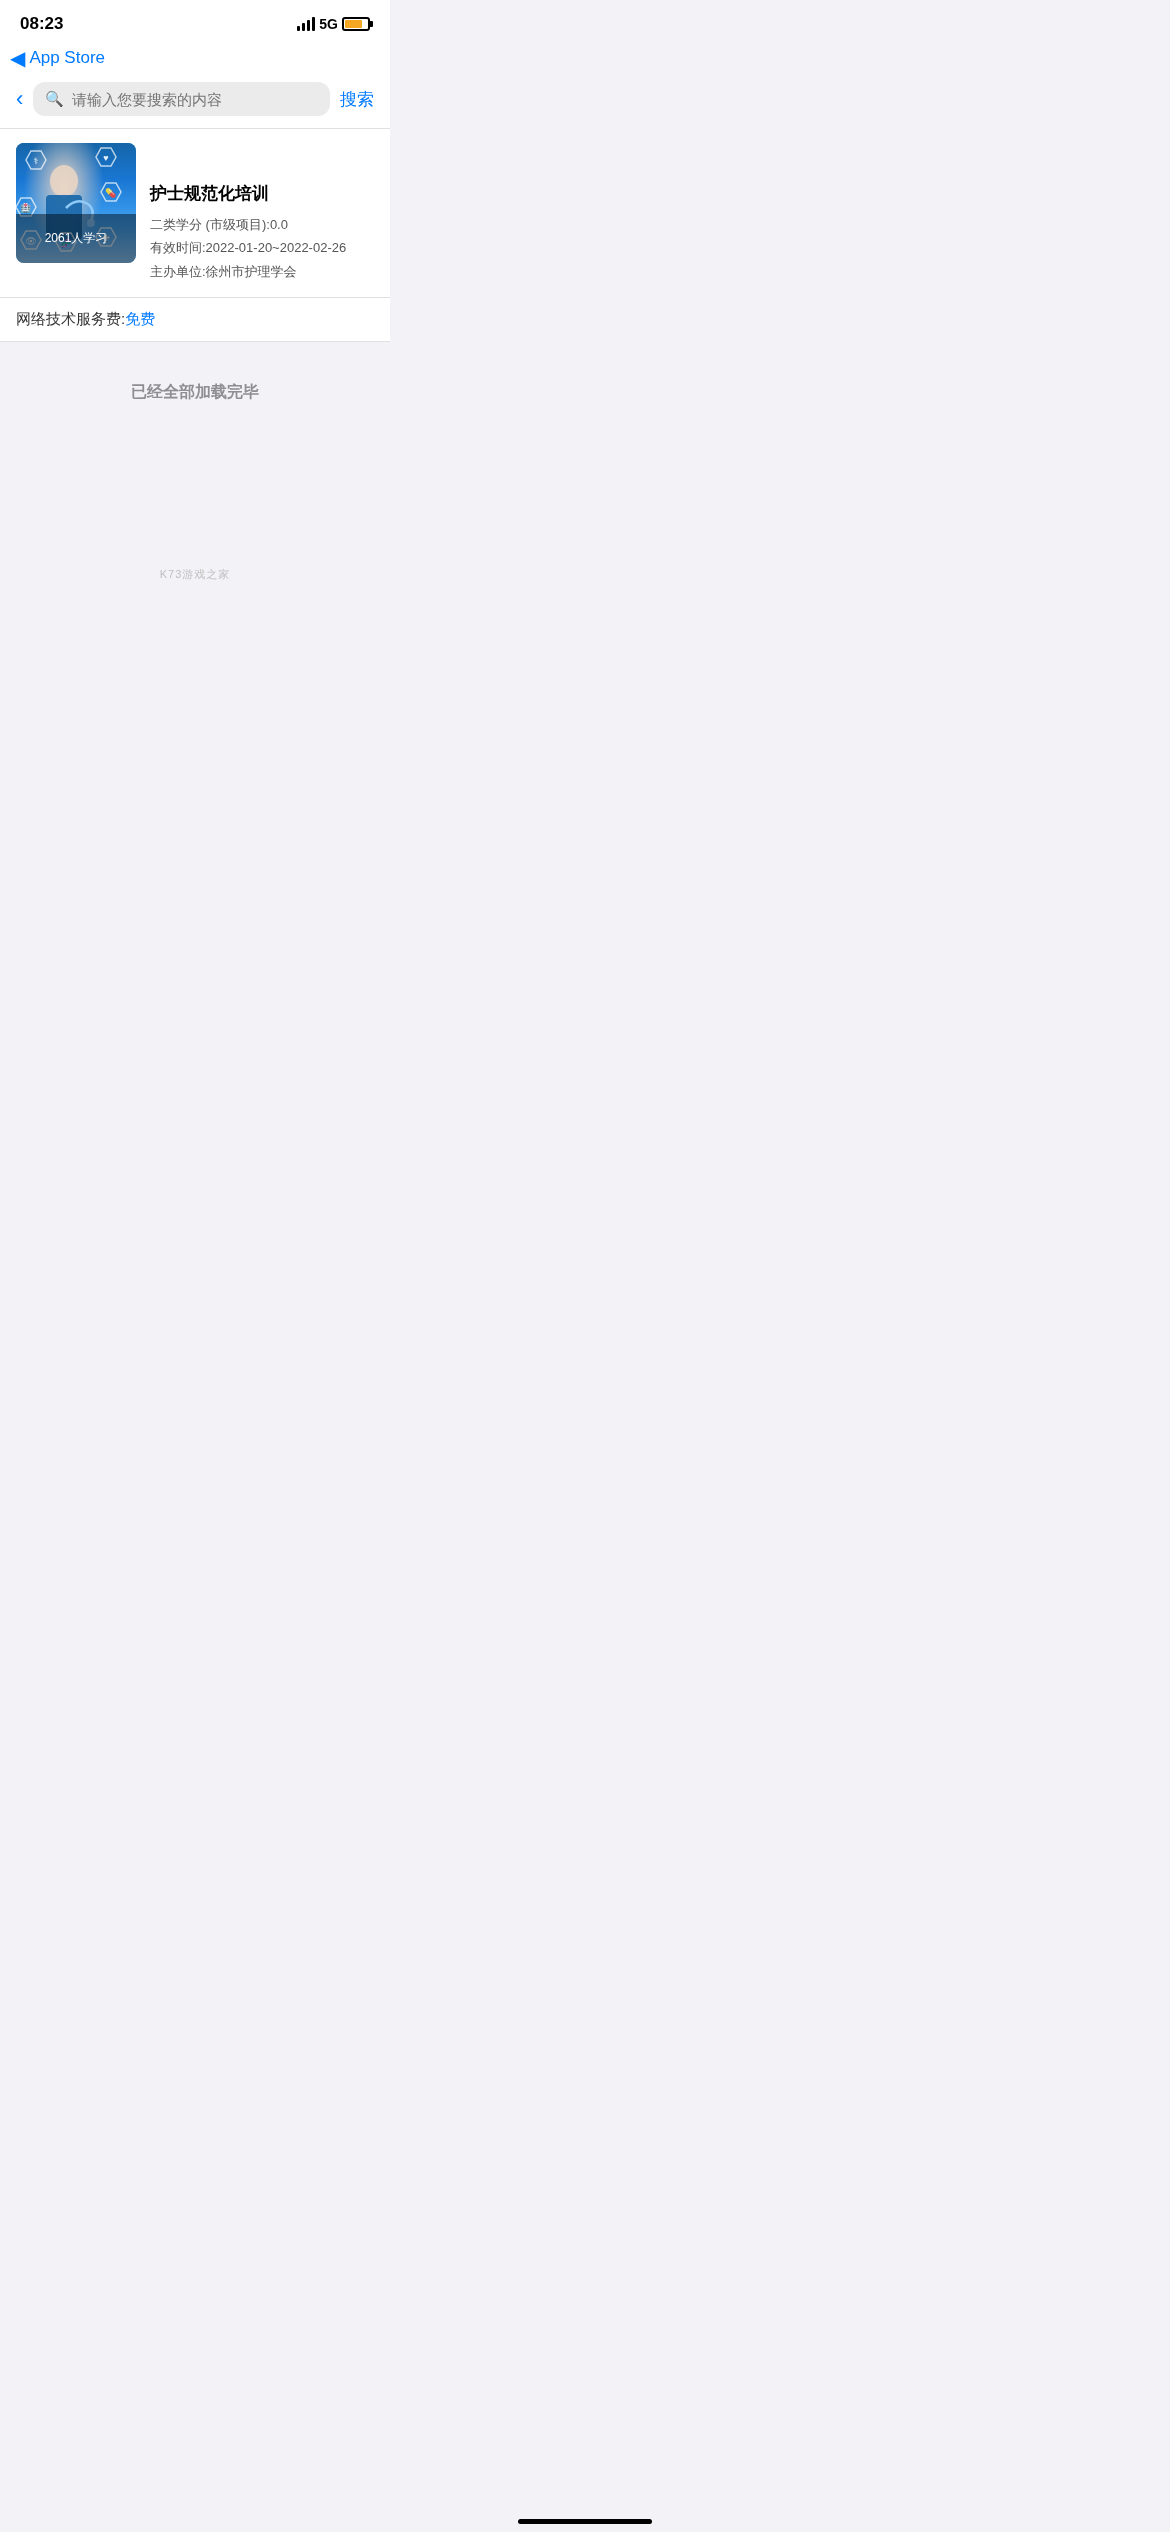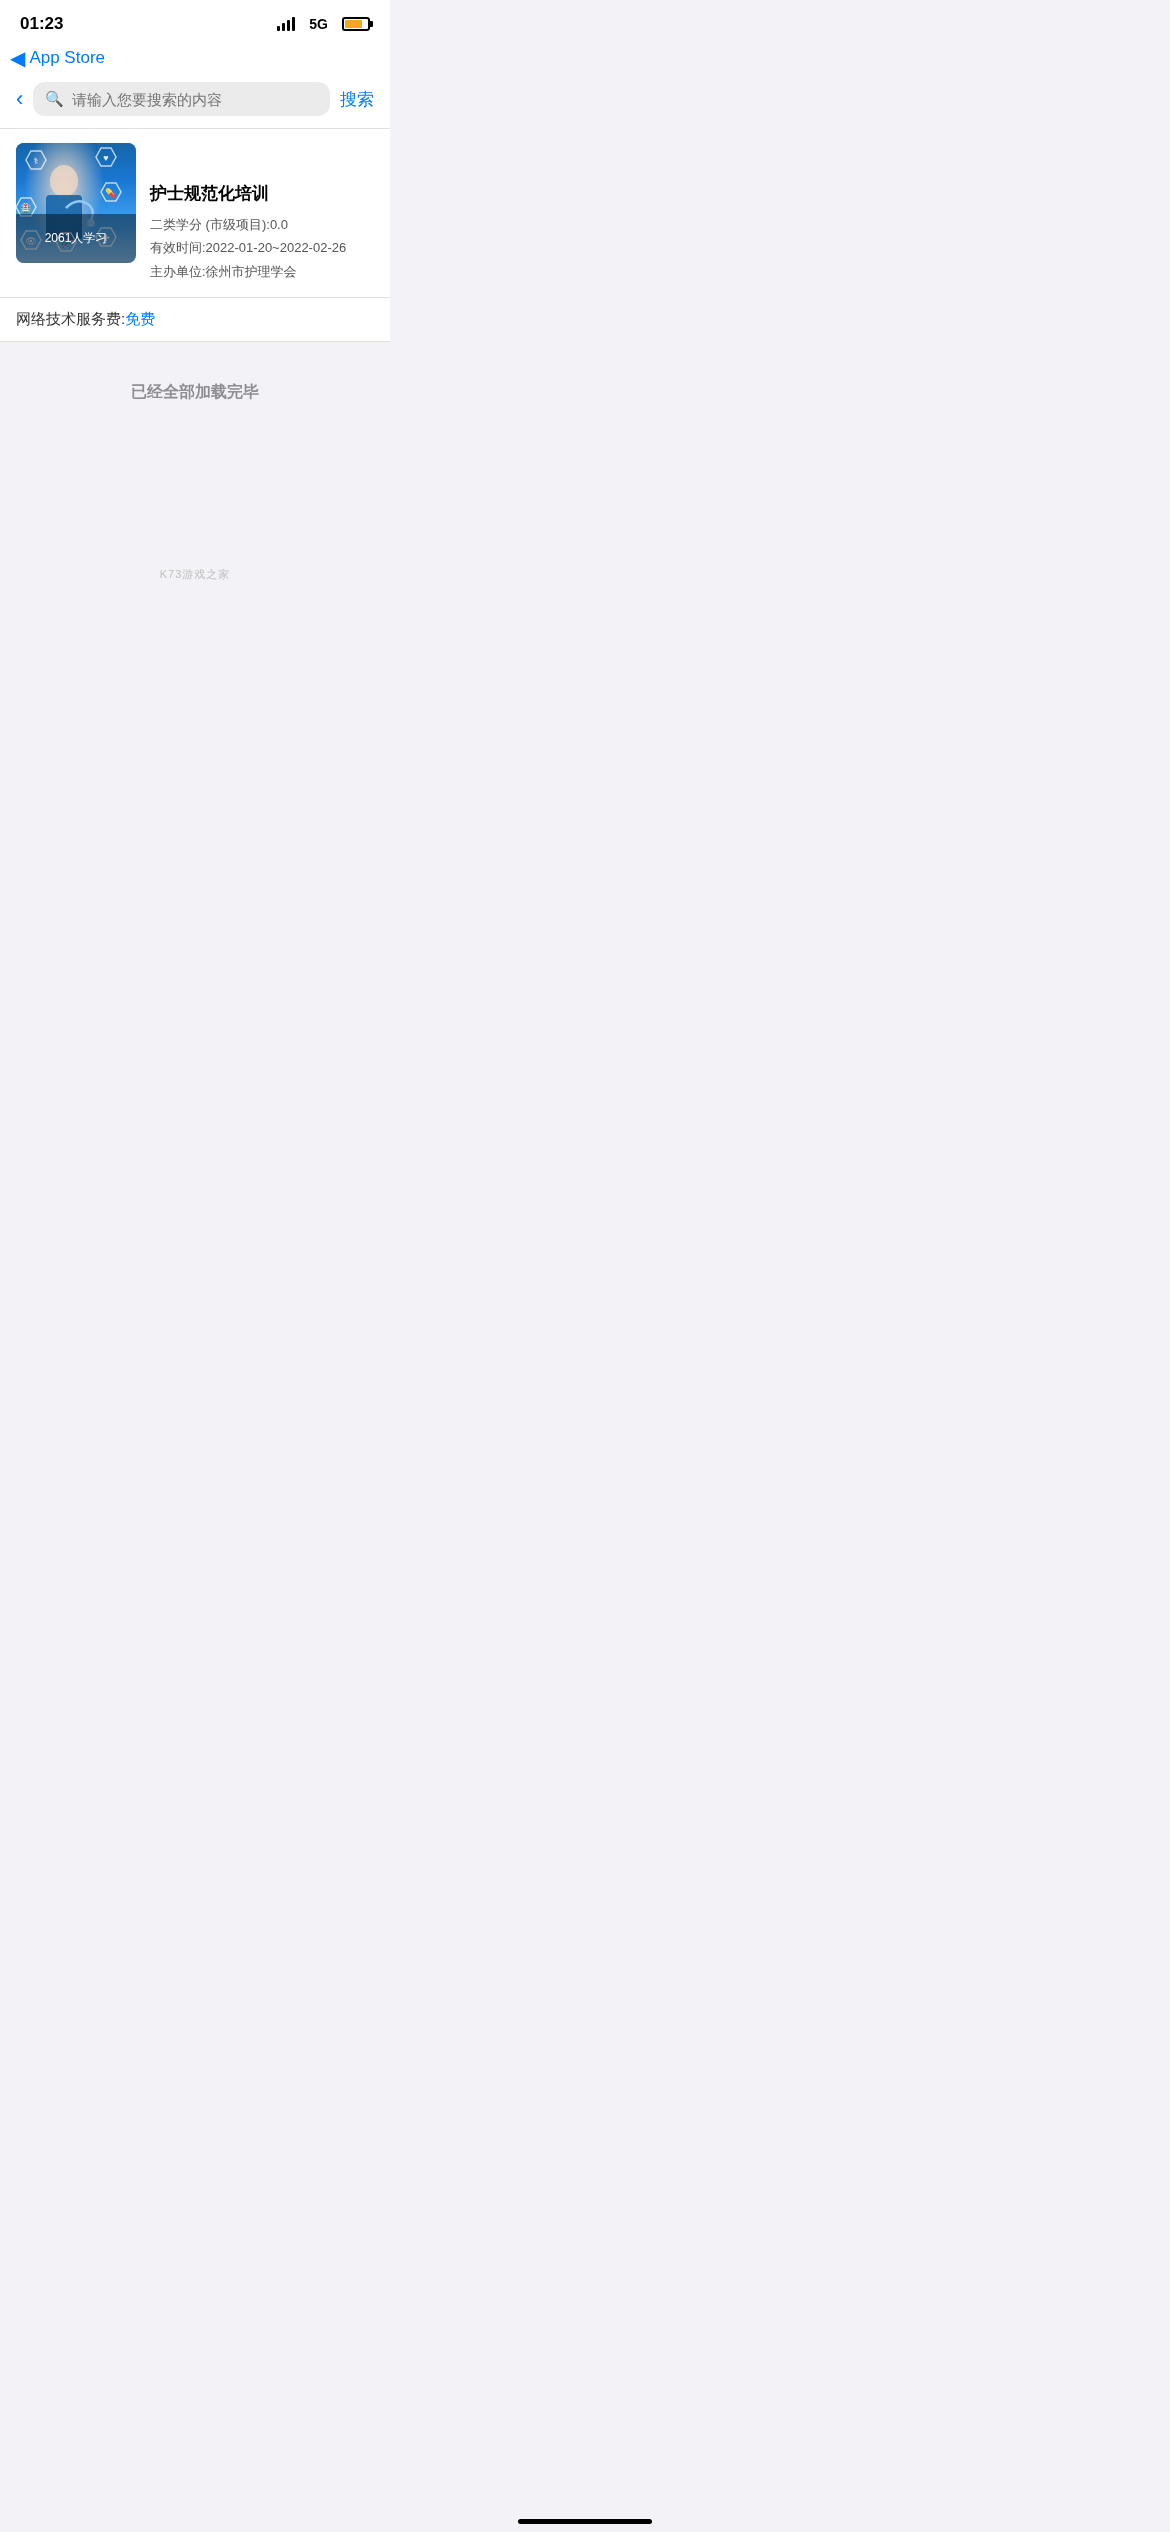--- a/index.html
+++ b/index.html
@@ -30,21 +30,21 @@
     .status-time {
       font-size: 17px;
       font-weight: 600;
       color: #000;
       letter-spacing: 0;
     }
 
     .status-right {
       display: flex;
       align-items: center;
-      gap: 14px;
+      gap: 4px;
     }
 
     .signal-bars {
       display: flex;
       align-items: flex-end;
       gap: 2px;
     }
 
     .signal-bar {
       background: #000;
@@ -288,21 +288,21 @@
       background: 
         radial-gradient(ellipse 40px 60px at 40% 35%, #e8d5c4 0%, transparent 100%),
         linear-gradient(180deg, #1565a8 0%, #1976d2 30%, #42a5f5 70%, #90caf9 100%);
       position: relative;
     }
   </style>
 </head>
 <body>
 
 <div class="status-bar">
-  <span class="status-time">01:23</span>
+  <span class="status-time">08:23</span>
   <div class="status-right">
     <div class="signal-bars">
       <div class="signal-bar"></div>
       <div class="signal-bar"></div>
       <div class="signal-bar"></div>
       <div class="signal-bar"></div>
     </div>
     <span class="status-5g">5G</span>
     <div class="battery">
       <div class="battery-fill"></div>

